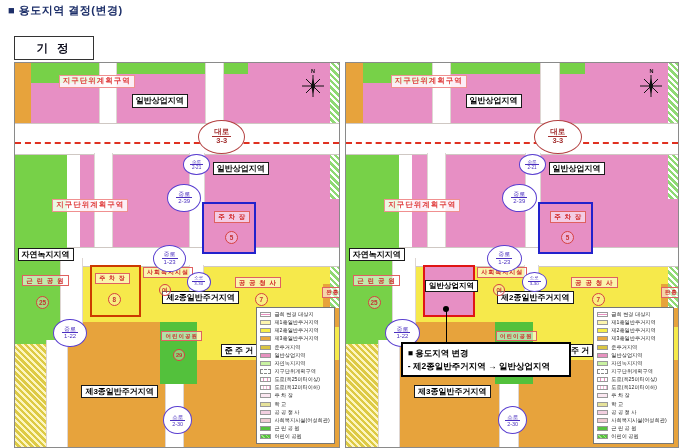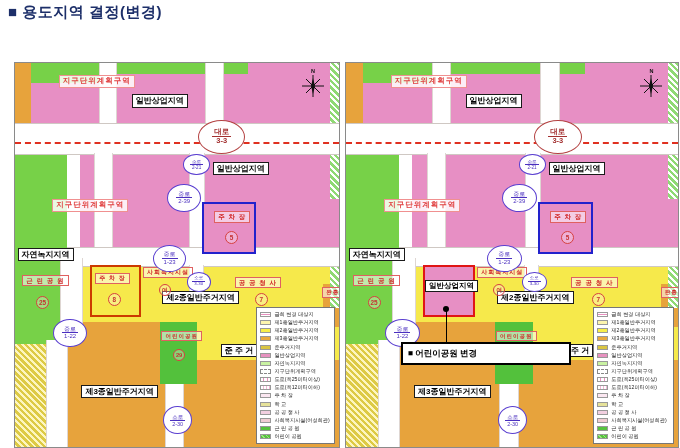--- a/index.html
+++ b/index.html
@@ -1,18 +1,18 @@
 <!DOCTYPE html>
 <html><head>
 <meta charset="utf-8">
 <style>
   html,body{margin:0;padding:0;background:#fff}
   .page{position:relative;width:680px;height:448px;background:#fff;overflow:hidden;
         font-family:"Liberation Sans","DejaVu Sans",sans-serif}
-  .title{position:absolute;left:8px;top:3px;font-size:15px;font-weight:bold;color:#1d2f69;letter-spacing:0.5px}
+  .title{position:absolute;left:8px;top:3px;font-size:11px;font-weight:bold;color:#1d2f69;letter-spacing:0.5px}
   .panel{position:absolute}
   #panel-left{left:14px;top:62px;width:326px;height:386px}
   #panel-right{left:345px;top:62px;width:334px;height:386px}
   .tag{position:absolute;top:-26px;left:0;width:78px;height:22px;background:#fff;border:1.5px solid #333;
        display:flex;align-items:center;justify-content:center;font-size:11.5px;font-weight:bold;color:#0a0a1a;
        letter-spacing:3px;z-index:30}
   .map{position:absolute;inset:0;border:1px solid #8a8a8a;background:#fff;overflow:hidden}
   .z,.road,.roadh{position:absolute}
   .pink{background:#e78fc4}
   .grn{background:#77d148}
@@ -59,20 +59,21 @@
         padding:3px 5px;font-size:8.5px;line-height:1.5;color:#000;font-weight:bold;white-space:nowrap}
   .leader{position:absolute;left:30.2%;top:64.6%;height:8.2%;width:0;border-left:1.6px solid #000;z-index:39}
   .dot{position:absolute;left:29.3%;top:63.2%;width:6px;height:6px;background:#000;border-radius:50%;z-index:39}
 </style>
 </head>
 <body>
 
 <div class="page">
   <div class="title">■ 용도지역 결정(변경)</div>
   <div class="panel" id="panel-left">
+    <div class="tag">기 정</div>
     <div class="map" id="map-left">
         <div class="z pink" style="left: 5%; top: 0%; width: 95%; height: 15.6%;"></div>
         <div class="z grn" style="left: 5%; top: 0%; width: 21%; height: 5.2%;"></div>
         <div class="z grn" style="left: 26%; top: 0%; width: 46%; height: 2.9%;"></div>
         <div class="z orange" style="left: 0%; top: 0%; width: 5%; height: 23.4%;"></div>
         <div class="z hatchg" style="left: 0%; top: 17.3%; width: 5%; height: 6.1%;"></div>
         <div class="z hatchg" style="left: 97.1%; top: 0%; width: 2.9%; height: 15.6%;"></div>
         <div class="z pink" style="left: 20%; top: 23.4%; width: 80%; height: 27.5%;"></div>
         <div class="z grn" style="left: 0%; top: 23.4%; width: 16%; height: 49.8%;"></div>
         <div class="z hatchg" style="left: 97.1%; top: 23.4%; width: 2.9%; height: 12%;"></div>
@@ -372,17 +373,18 @@
             <span>근 린 공 원</span>
           </div>
           <div class="lrow" style="position: relative;">
             <div class="sw sw-cpark" style="position: relative;"></div>
             <span>어린이 공원</span>
           </div>
         </div>
         <div class="dot"></div>
         <div class="leader"></div>
         <div class="note">
-          <div class="nline" style="position: relative;">■ 어린이공원 변경</div>
+          <div class="nline" style="position: relative;">■ 용도지역 변경</div>
+          <div class="nline" style="position: relative;">- 제2종일반주거지역 → 일반상업지역</div>
         </div>
       </div>
   </div>
 </div>
 
 </body></html>

